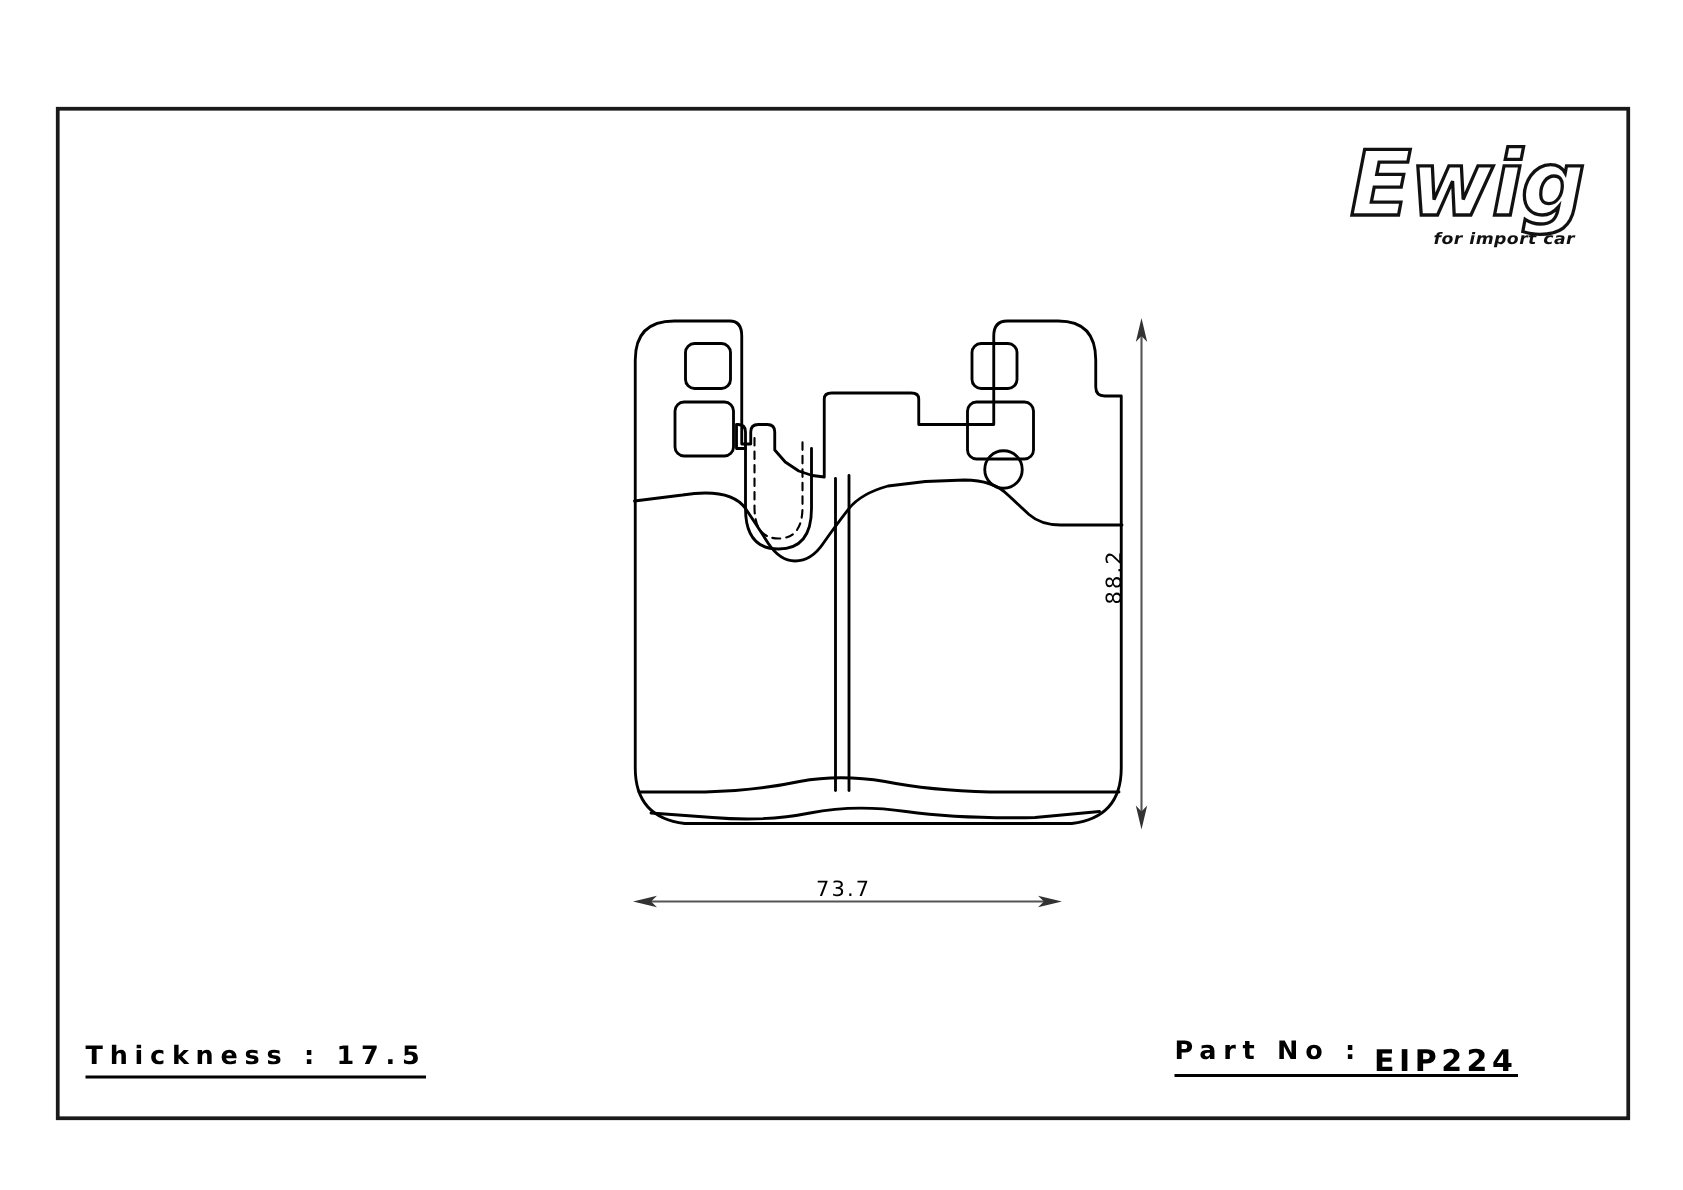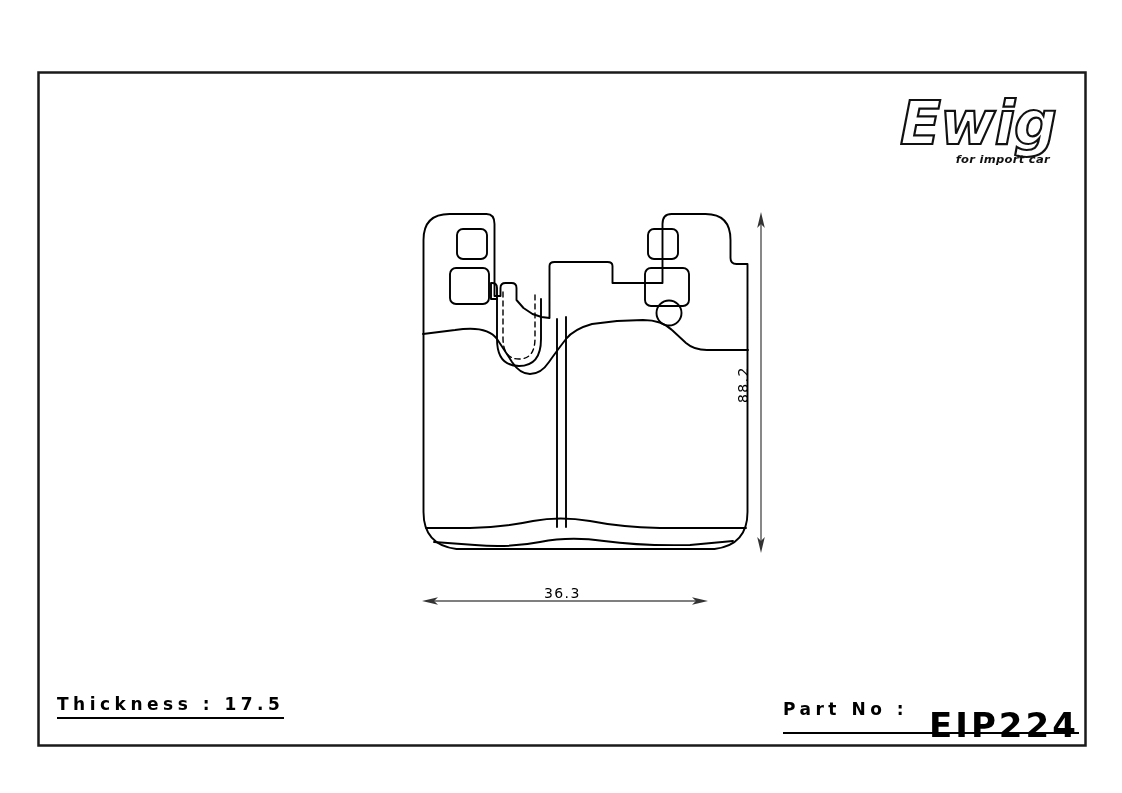--- a/index.html
+++ b/index.html
@@ -81,26 +81,26 @@
   }
   #part-no-block {
     left: 783px;
     top: 689px;
     font-size: 17px;
     letter-spacing: 4.5px;
     display: flex;
     align-items: center;
   }
   #part-no-value {
-    font-size: 34px;
+    font-size: 20px;
     font-weight: 700;
     letter-spacing: 3px;
-    margin-left: 21px;
+    margin-left: 8px;
     position: relative;
-    top: 16px;
+    top: 6px;
   }
   
   .dim-label {
     position: absolute;
     font-family: "DejaVu Sans", sans-serif;
     font-size: 14px;
     color: #000000;
     letter-spacing: 1.4px;
     white-space: nowrap;
   }
@@ -250,21 +250,21 @@
       <polygon points="422,601 438,597.2 434,601 438,604.8" fill="#333333" stroke="none"></polygon>
       <polygon points="708,601 692,597.2 696,601 692,604.8" fill="#333333" stroke="none"></polygon>
     </g>
   </svg>
 
   <div id="brand-logo">
     <div id="brand-wordmark">Ewig</div>
     <div id="brand-tagline">for import car</div>
   </div>
 
-  <div class="dim-label" id="dim-width-label">36.3</div>
+  <div class="dim-label" id="dim-width-label">73.7</div>
 
   <div class="dim-label" id="dim-height-label">88.2</div>
 
   <div class="footer-label" id="thickness-block">Thickness : 17.5</div>
 
   <div class="footer-label" id="part-no-block">
     <span>Part No :</span>
     <span id="part-no-value">EIP224</span>
   </div>
 

